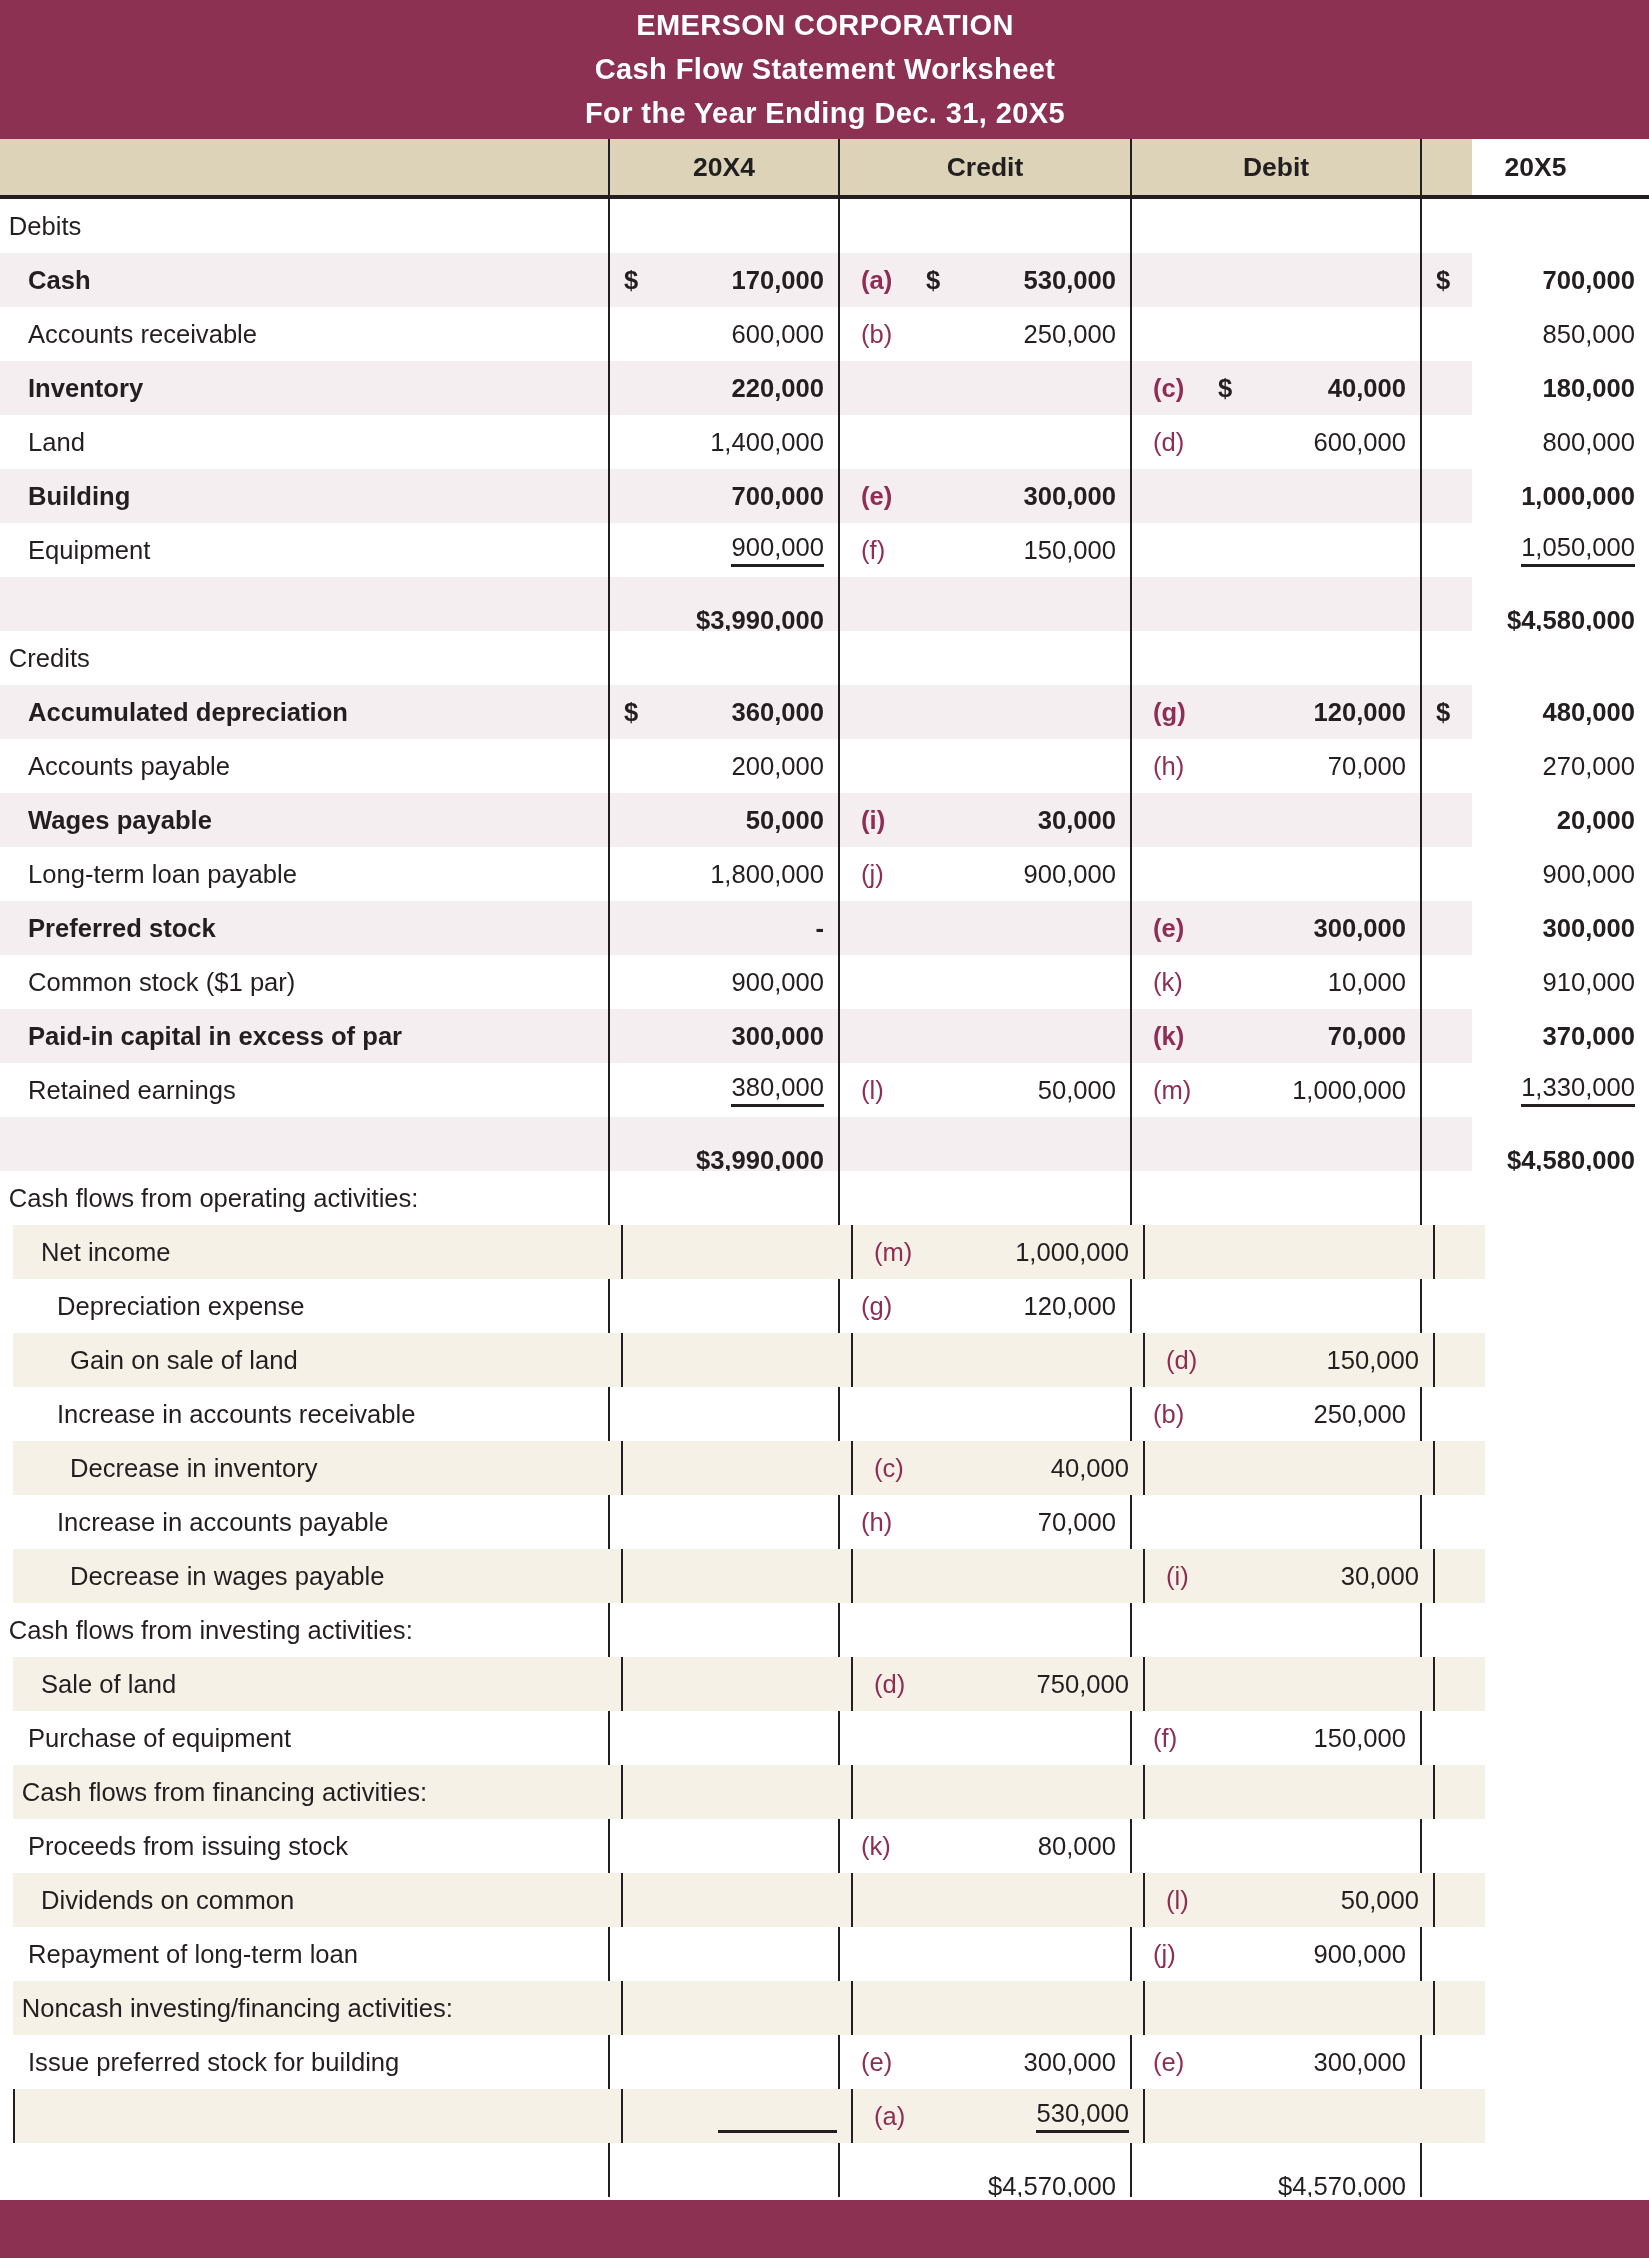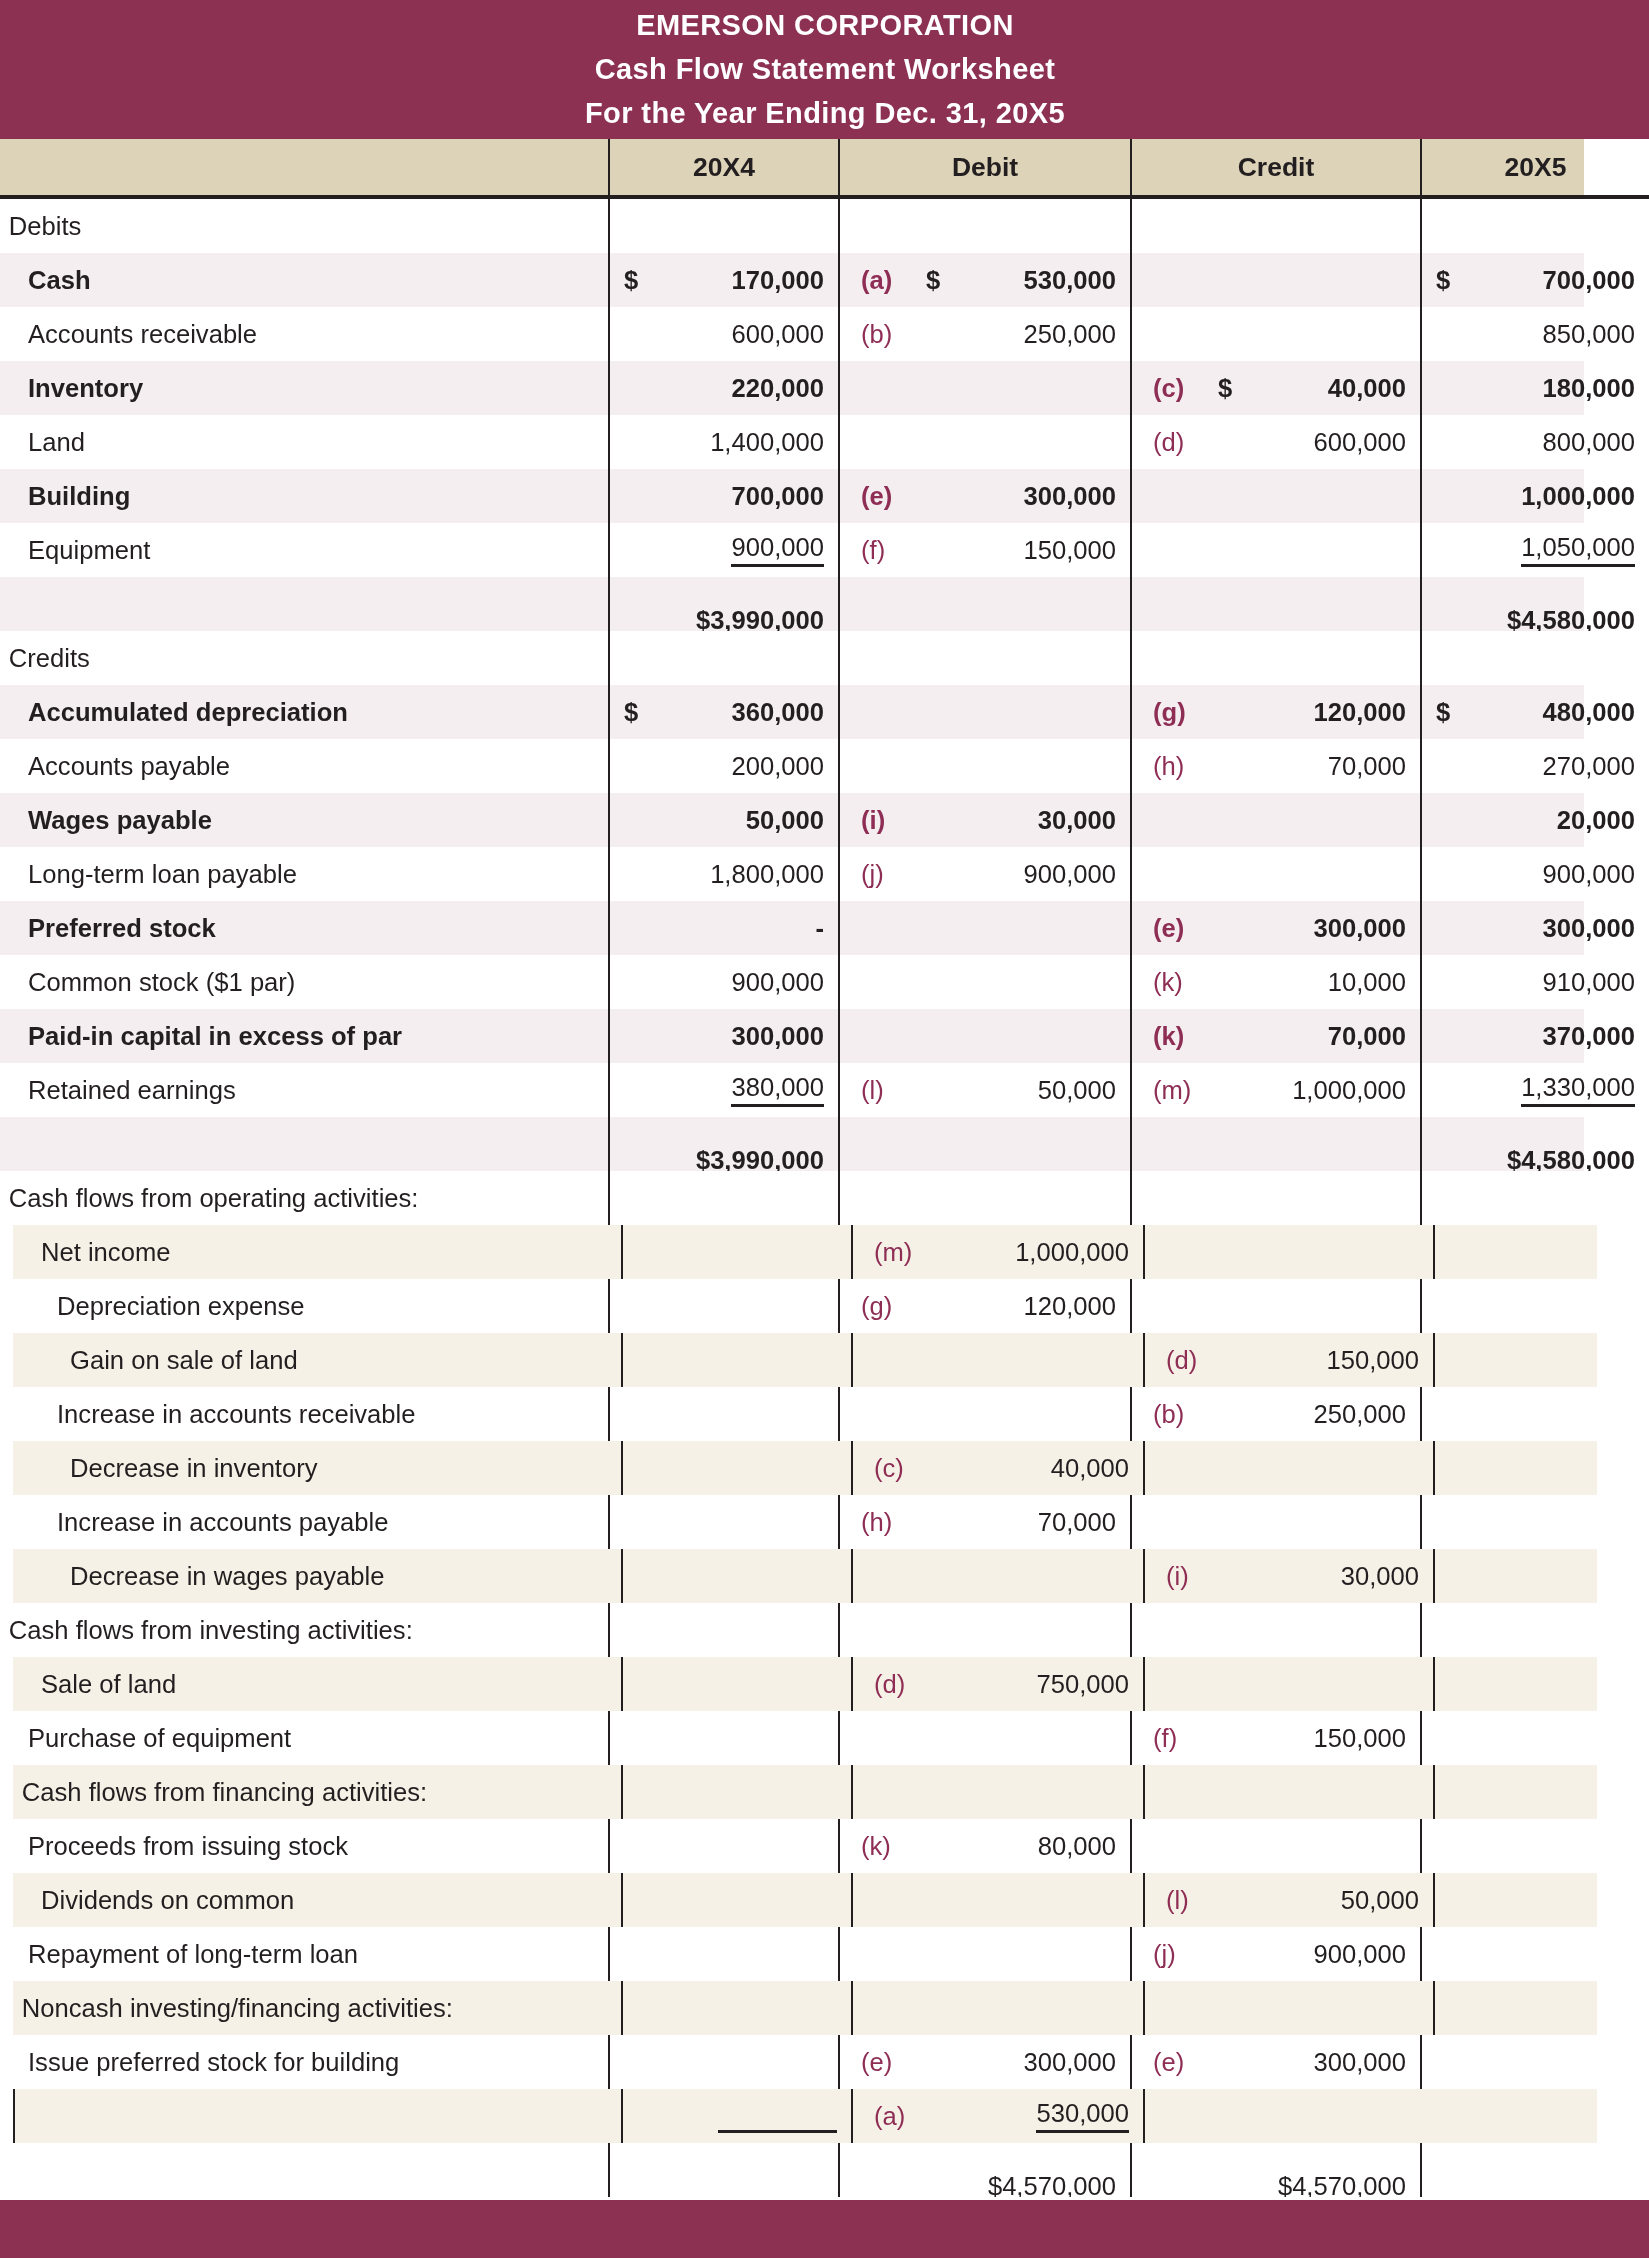--- a/index.html
+++ b/index.html
@@ -17,21 +17,21 @@
 
   
   .title-band{
     height:139px;background:var(--maroon);color:#ffffff;
     display:flex;flex-direction:column;align-items:center;justify-content:center;
     gap:2.6px;
   }
   .title-band div{font-weight:bold;font-size:29px;line-height:41px;letter-spacing:0.4px;}
 
   
-  .grid{display:grid;grid-template-columns:608px 230px 292px 290px 229px;width:1584px;}
+  .grid{display:grid;grid-template-columns:608px 230px 292px 290px 229px;width:1472px;}
 
   
   .col-header{background:var(--tan);height:56px;}
   .col-header .hcell{
     display:flex;align-items:center;justify-content:center;
     font-weight:bold;font-size:26.5px;
   }
   .hcell.bordered, .cell.bordered{border-left:2.6px solid var(--line);}
 
   .thick-rule{height:4.4px;background:var(--line);width:1650px;}
@@ -68,22 +68,22 @@
 
   <div class="title-band">
     <div>EMERSON CORPORATION</div>
     <div>Cash Flow Statement Worksheet</div>
     <div>For the Year Ending Dec. 31, 20X5</div>
   </div>
 
   <div class="grid col-header">
     <div class="hcell"></div>
     <div class="hcell bordered">20X4</div>
+    <div class="hcell bordered">Credit</div>
     <div class="hcell bordered">Debit</div>
-    <div class="hcell bordered">Credit</div>
     <div class="hcell bordered">20X5</div>
   </div>
 
   <div class="thick-rule"></div>
 
   <div id="rows">
       <div class="grid row">
         <div class="cell label-cell indent-0">
           <span>Debits</span>
         </div>

